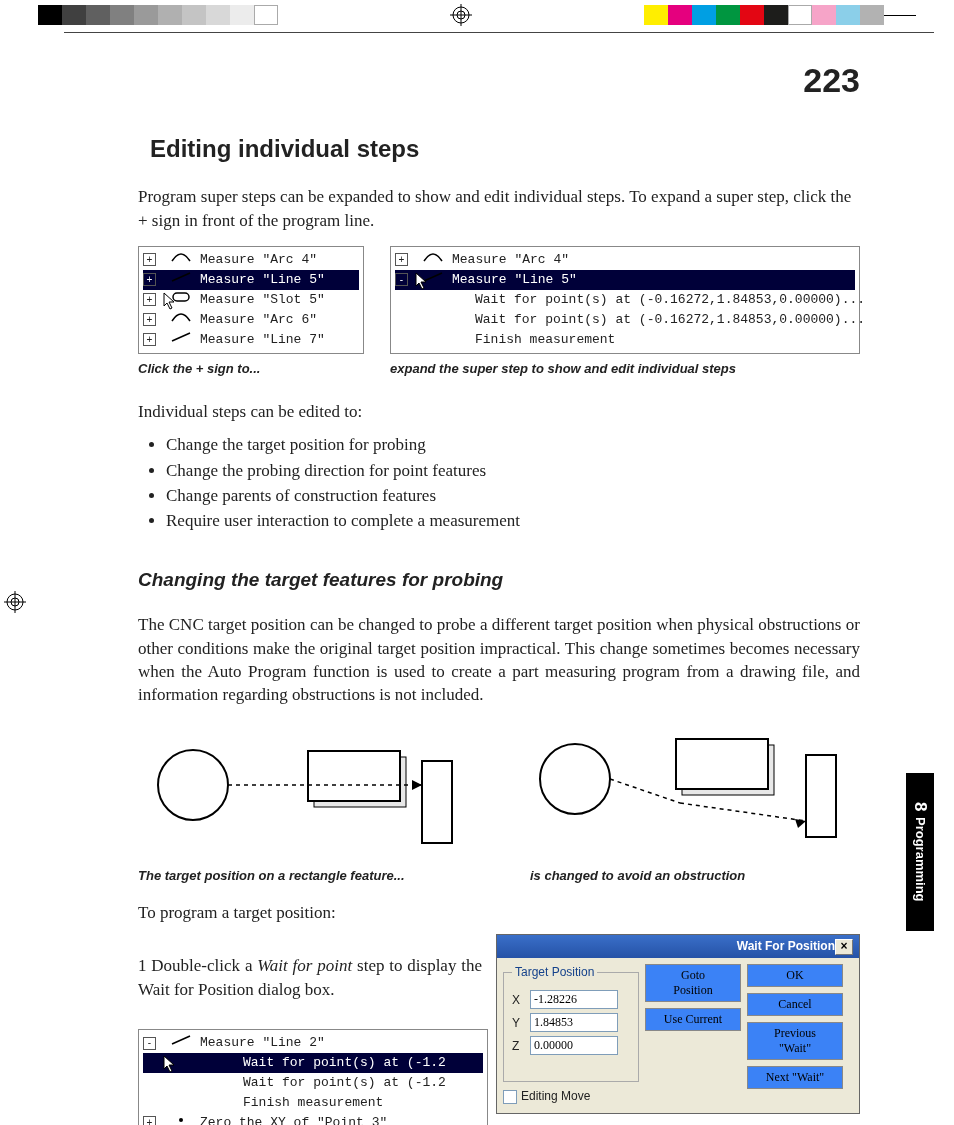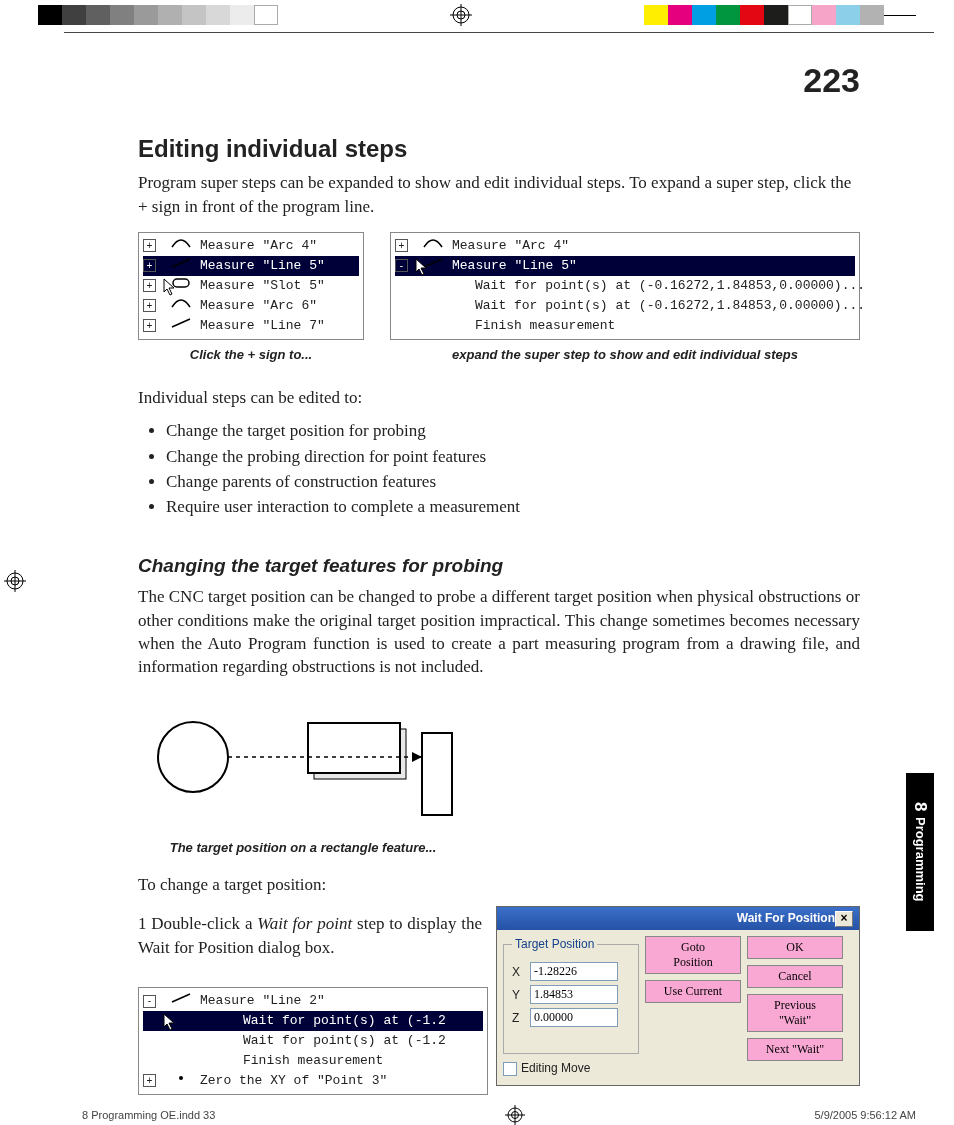--- a/index.html
+++ b/index.html
@@ -26,30 +26,30 @@
 
   .outer-row{display:flex;align-items:center;justify-content:space-between;padding:0 4px}
   .page-frame{border-top:1px solid #444;border-bottom:1px solid #444;margin:6px 38px 0 38px;min-height:1052px;position:relative;padding-bottom:40px}
 
   
   .page-header{display:flex;justify-content:space-between;align-items:baseline;padding:28px 74px 0 74px;font-style:italic;font-weight:bold}
   .page-header .title{font-size:21px;flex:1;text-align:center}
   .page-number{font-family:Arial,Helvetica,sans-serif;font-size:34px;font-weight:bold;font-style:normal}
 
   .content{padding:4px 74px 0 74px;font-size:17px;line-height:1.38}
-  h1.sec{font-family:Arial,Helvetica,sans-serif;font-size:24px;font-weight:bold;margin:28px 0 6px 0}
+  h1.sec{font-family:Arial,Helvetica,sans-serif;font-size:24px;font-weight:bold;margin:28px 0 6px 12px}
   h2.sub{font-family:Arial,Helvetica,sans-serif;font-size:19px;font-weight:bold;font-style:italic;margin:34px 0 6px 0}
-  p{margin:6px 0 10px 0}
+  p{margin:20px 0 10px 0}
   p.justify{text-align:justify}
   ul.bullets{margin:4px 0 10px 28px;padding:0}
   ul.bullets li{margin:2px 0;list-style-type:disc}
 
   .figrow{display:flex;justify-content:space-between;margin-top:14px}
   .fig{font-family:"Courier New",monospace;font-size:13px;background:#fff}
-  .fig-caption{font-family:Arial,Helvetica,sans-serif;font-size:13px;font-weight:bold;font-style:italic;text-align:center;margin-top:6px}
+  .fig-caption{font-family:Arial,Helvetica,sans-serif;font-size:13px;font-weight:bold;font-style:italic;margin-top:6px}
 
   
   .tree{border:1px solid #888;padding:3px 4px 3px 4px;min-width:216px}
   .tree .row{white-space:pre;display:flex;align-items:center;padding:1px 0}
   .tree .row.hl{background:#000039;color:#fff}
   .pmbox{display:inline-flex;align-items:center;justify-content:center;width:11px;height:11px;border:1px solid #555;font-size:10px;line-height:1;font-family:Arial;margin-right:14px}
   .tree svg.ico{width:22px;height:12px;margin-right:8px}
 
   .cursor-over{position:relative}
   .cursor-over svg.cursor{position:absolute;left:20px;top:2px}
@@ -67,21 +67,21 @@
   .dlg .close{background:#ece9d8;color:#000;width:16px;height:14px;border:1px solid #fff;border-right-color:#777;border-bottom-color:#777;text-align:center;font-weight:bold;font-family:Arial;line-height:12px}
   .dlg .body{display:flex;padding:6px 6px 8px 6px;gap:6px}
   .dlg fieldset{border:1px solid #aaa;padding:6px 8px 22px 8px;margin:0}
   .dlg legend{color:#15428b;padding:0 3px}
   .dlg .field{display:flex;align-items:center;margin:4px 0}
   .dlg .field label{width:18px}
   .dlg .field input{width:80px;border:1px solid #7f9db9;padding:1px 3px;font-family:Tahoma;font-size:12px;background:#fff}
   .dlg .chk{margin-top:6px;display:flex;align-items:center;gap:4px}
   .dlg .chk .box{width:12px;height:12px;border:1px solid #7f9db9;background:#fff}
   .dlg .btncol{display:flex;flex-direction:column;gap:6px}
-  .dlg button{width:96px;padding:3px 16px;border:1px solid #888;background:#f9a8d4;font-family:Tahoma;font-size:12px}
+  .dlg button{width:96px;padding:3px 16px;border:1px solid #888;background:#3b82f6;font-family:Tahoma;font-size:12px}
 
   
   .bottom-row{display:flex;gap:14px;align-items:flex-start;margin-top:10px}
 
   
   .side-tab{position:absolute;right:0;top:740px;width:28px;height:158px;background:#000;color:#fff;font-family:Arial,Helvetica,sans-serif;font-size:13px;font-weight:bold;writing-mode:vertical-rl;text-align:center;display:flex;align-items:center;justify-content:center}
   .side-tab .num{font-size:17px;margin-bottom:6px}
 
   
   .slug{position:absolute;bottom:10px;left:18px;right:18px;display:flex;justify-content:space-between;font-family:Arial,Helvetica,sans-serif;font-size:11px;color:#444;align-items:center}
@@ -208,23 +208,37 @@
               <rect x="170" y="30" width="92" height="50" fill="#fff" stroke="#000" stroke-width="2"></rect>
               <rect x="176" y="36" width="92" height="50" fill="#e8e8e8" stroke="#000" stroke-width="1"></rect>
               <rect x="170" y="30" width="92" height="50" fill="#fff" stroke="#000" stroke-width="2"></rect>
               <rect x="284" y="40" width="30" height="82" fill="#fff" stroke="#000" stroke-width="2"></rect>
               <line x1="90" y1="64" x2="284" y2="64" stroke="#000" stroke-width="1.5" stroke-dasharray="4 4"></line>
               <polygon points="284,64 274,59 274,69" fill="#000"></polygon>
             </svg>
           </div>
           <div class="fig-caption">The target position on a rectangle feature...</div>
         </div>
+        <div style="width:330px">
+          <div class="diag">
+            <svg width="320" height="140">
+              <circle cx="45" cy="58" r="35" fill="none" stroke="#000" stroke-width="2"></circle>
+              <rect x="152" y="24" width="92" height="50" fill="#e8e8e8" stroke="#000" stroke-width="1"></rect>
+              <rect x="146" y="18" width="92" height="50" fill="#fff" stroke="#000" stroke-width="2"></rect>
+              <rect x="276" y="34" width="30" height="82" fill="#fff" stroke="#000" stroke-width="2"></rect>
+              <line x1="80" y1="58" x2="150" y2="82" stroke="#000" stroke-width="1.5" stroke-dasharray="4 4"></line>
+              <line x1="150" y1="82" x2="276" y2="100" stroke="#000" stroke-width="1.5" stroke-dasharray="4 4"></line>
+              <polygon points="276,100 265,98 268,107" fill="#000"></polygon>
+            </svg>
+          </div>
+          <div class="fig-caption">is changed to avoid an obstruction</div>
+        </div>
       </div>
 
-      <p style="margin-top:16px">To change a target position:</p>
+      <p style="margin-top:16px">To program a target position:</p>
 
       <div class="bottom-row">
         <div style="width:344px">
           <p class="justify">
             <span>1    Double-click a </span><i>Wait for point</i><span> step to display the Wait for Position dialog box.</span>
           </p>
           <div class="tree fig" style="margin-top:28px;width:340px;overflow:hidden" id="tree-bottom">
               <div class="row"><span class="pmbox">-</span><span><svg class="ico" viewBox="0 0 22 12">
                     <line x1="2" y1="10" x2="20" y2="2" stroke="#000" stroke-width="1.5"></line>
                   </svg></span><span>Measure "Line 2"</span></div>

